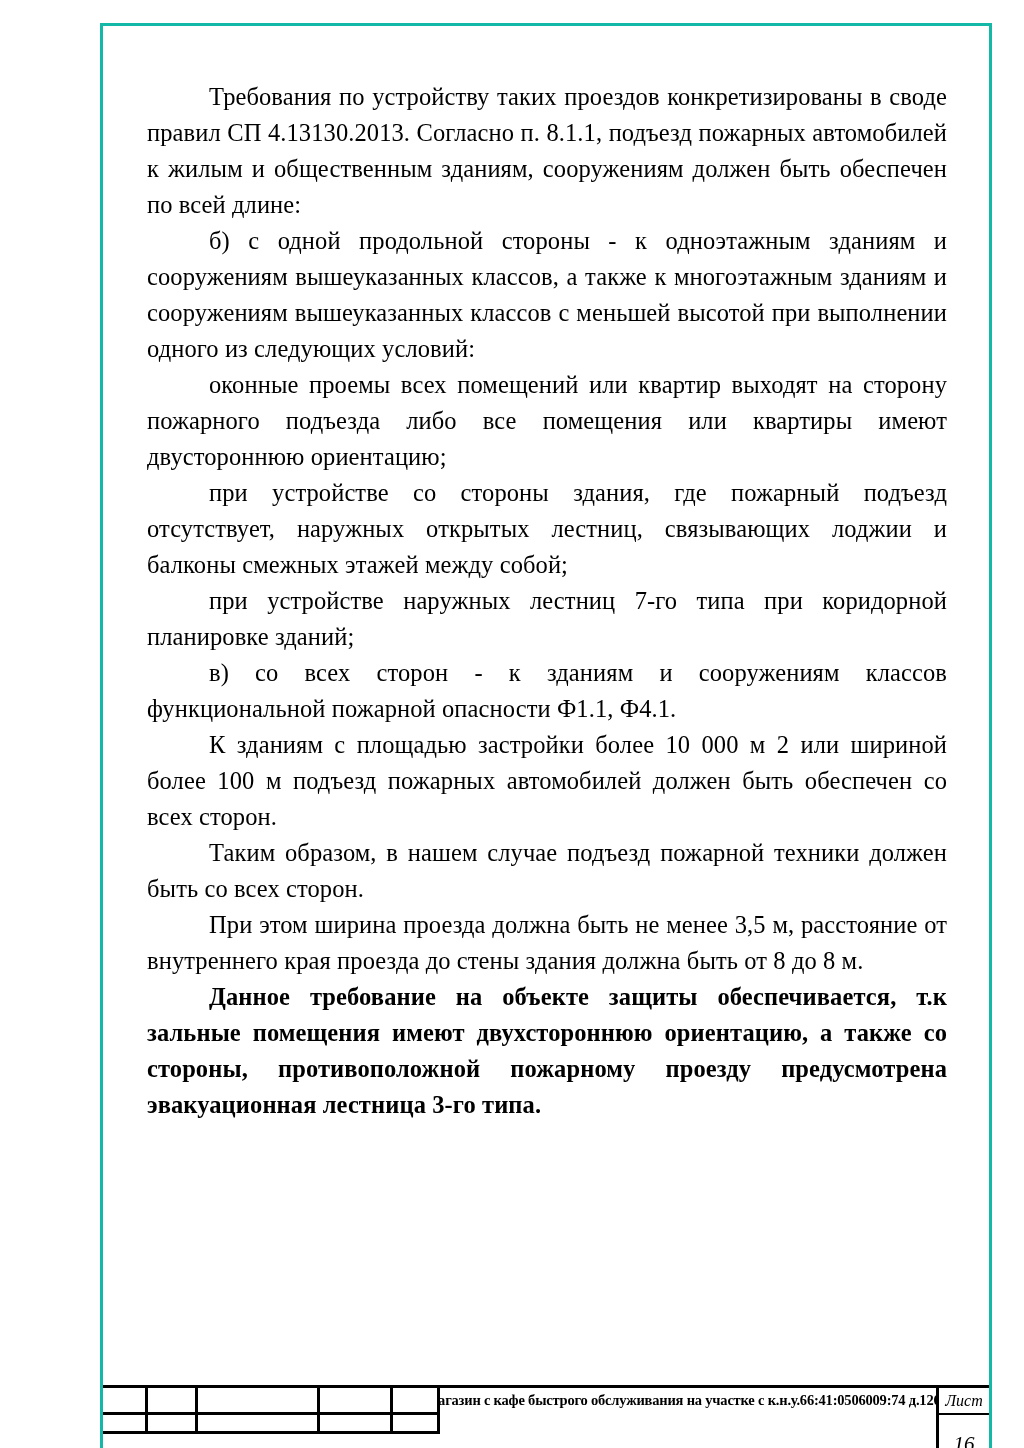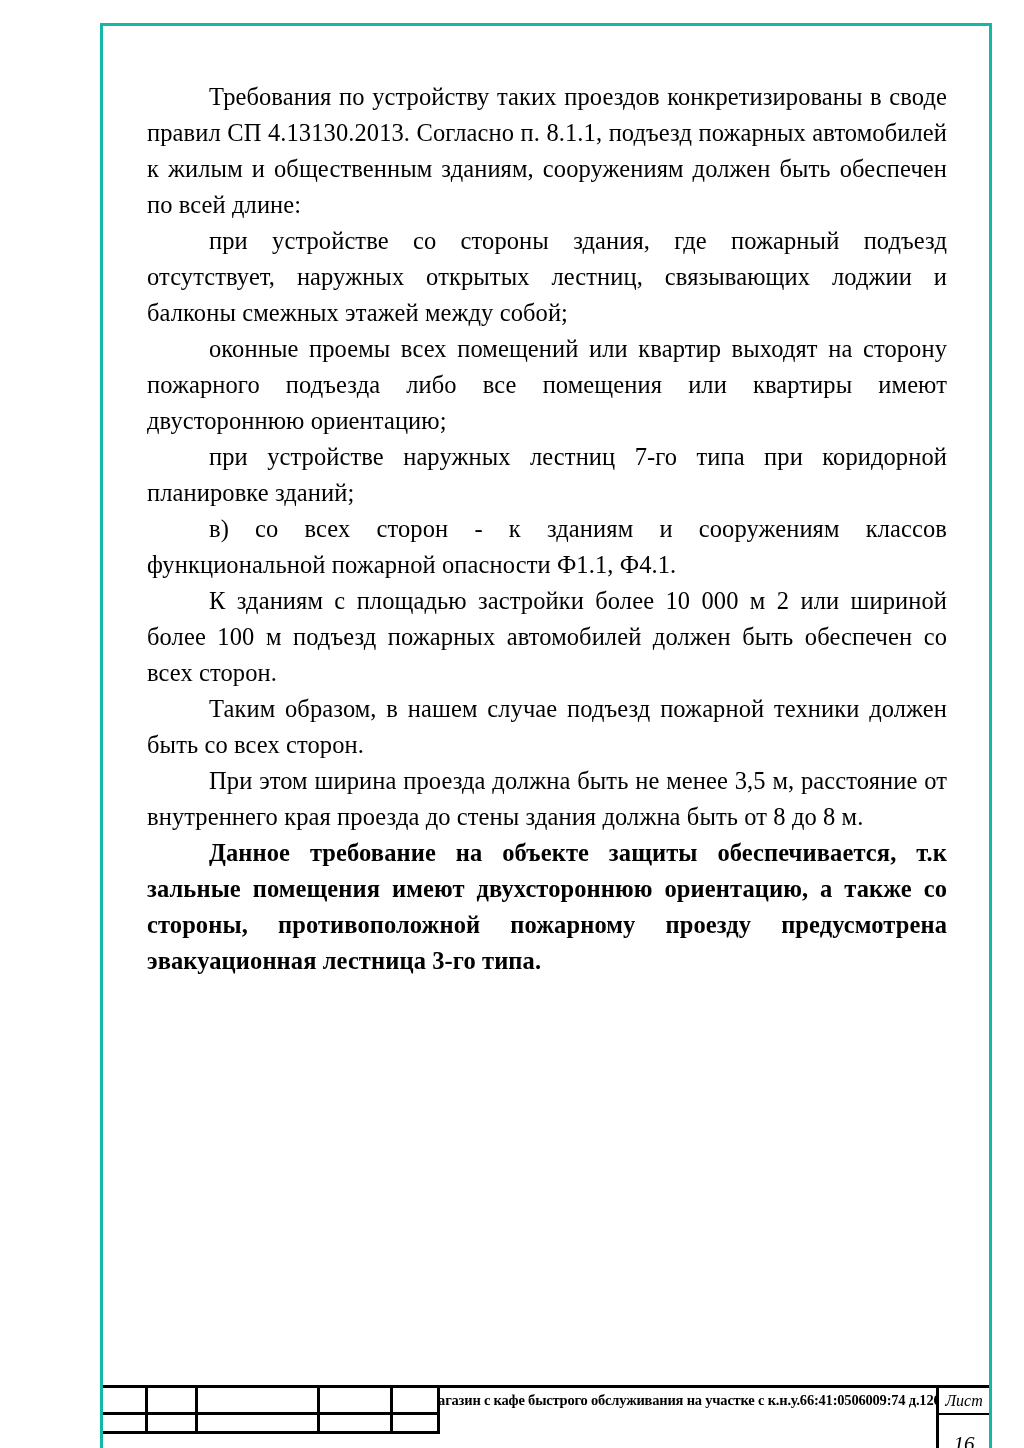--- a/index.html
+++ b/index.html
@@ -109,22 +109,23 @@
   }
 </style>
 </head>
 <body>
 
 <div class="page">
   <div class="frame">
 
     <div class="doc-body">
       <p>Требования по устройству таких проездов конкретизированы в своде правил СП 4.13130.2013. Согласно п. 8.1.1, подъезд пожарных автомобилей к жилым и общественным зданиям, сооружениям должен быть обеспечен по всей длине:</p>
+      <p>б) с одной продольной стороны - к одноэтажным зданиям и сооружениям вышеуказанных классов, а также к многоэтажным зданиям и сооружениям вышеуказанных классов с меньшей высотой при выполнении одного из следующих условий:</p>
+      <p>оконные проемы всех помещений или квартир выходят на сторону пожарного подъезда либо все помещения или квартиры имеют двустороннюю ориентацию;</p>
       <p>при устройстве со стороны здания, где пожарный подъезд отсутствует, наружных открытых лестниц, связывающих лоджии и балконы смежных этажей между собой;</p>
-      <p>оконные проемы всех помещений или квартир выходят на сторону пожарного подъезда либо все помещения или квартиры имеют двустороннюю ориентацию;</p>
       <p>при устройстве наружных лестниц 7-го типа при коридорной планировке зданий;</p>
       <p>в) со всех сторон - к зданиям и сооружениям классов функциональной пожарной опасности Ф1.1, Ф4.1.</p>
       <p>К зданиям с площадью застройки более 10 000 м 2 или шириной более 100 м подъезд пожарных автомобилей должен быть обеспечен со всех сторон.</p>
       <p>Таким образом, в нашем случае подъезд пожарной техники должен быть со всех сторон.</p>
       <p>При этом ширина проезда должна быть не менее 3,5 м, расстояние от внутреннего края проезда до стены здания должна быть от 8 до 8 м.</p>
       <p class="bold">Данное требование на объекте защиты обеспечивается, т.к зальные помещения имеют двухстороннюю ориентацию, а также со стороны, противоположной пожарному проезду предусмотрена эвакуационная лестница 3-го типа.</p>
     </div>
 
     <div class="stamp">
 

